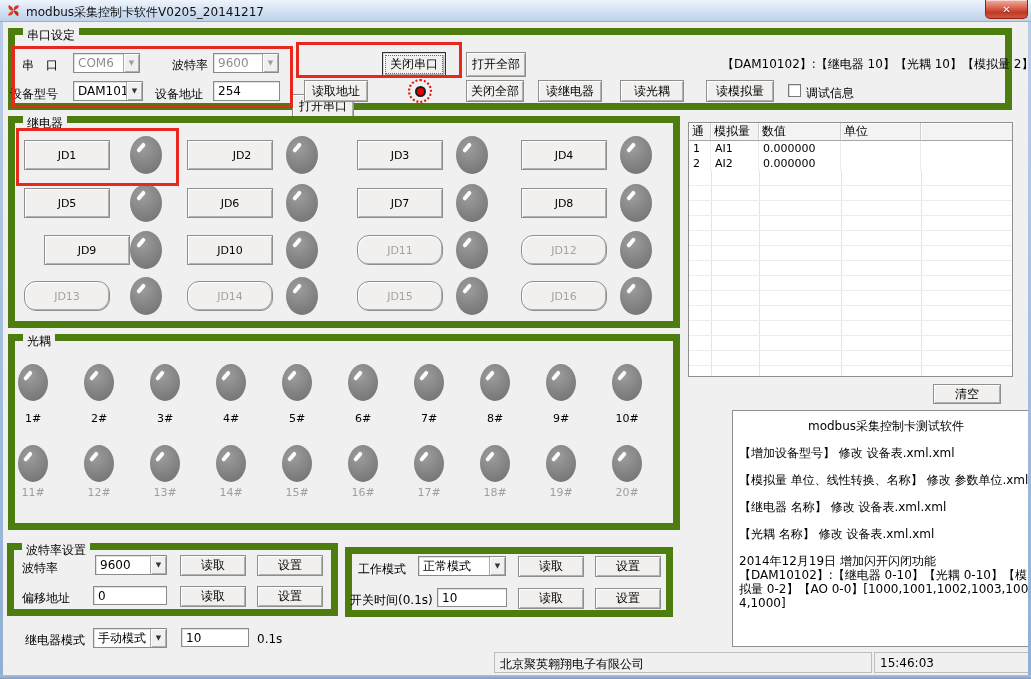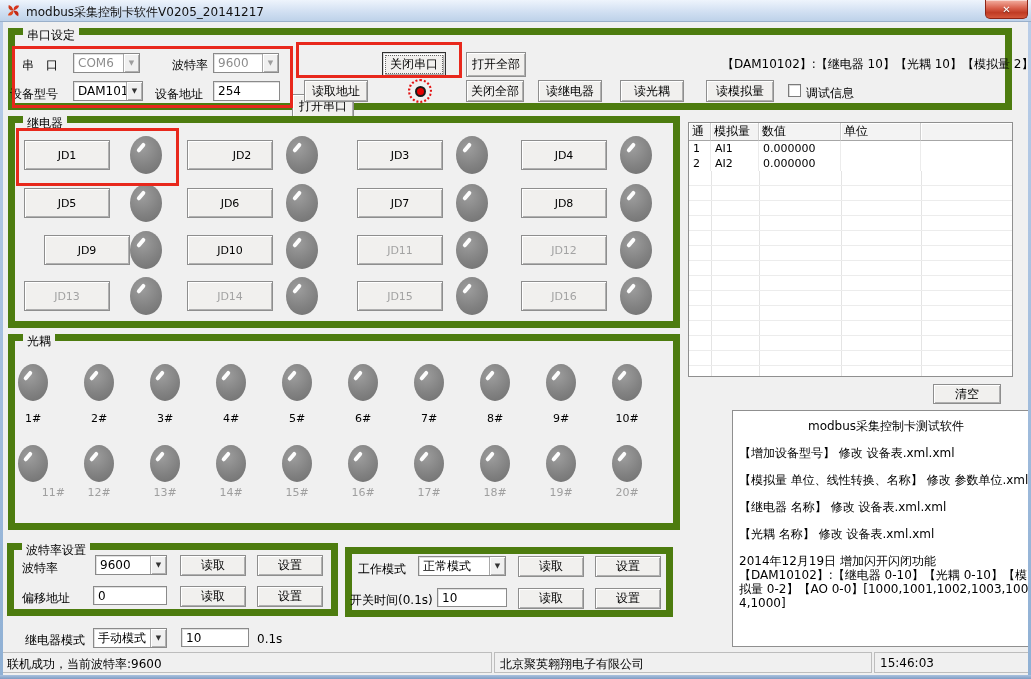--- a/index.html
+++ b/index.html
@@ -30,21 +30,21 @@
 
   .lbl { position:absolute; font-size:12px; white-space:nowrap; }
 
   
   .btn { position:absolute; display:flex; align-items:center; justify-content:center;
     background:#f1f0ee; border:1px solid #8e8e8e; font-size:12px; cursor:pointer;
     box-shadow:inset 1px 1px 0 #ffffff, inset -1px -1px 0 #b0b0b0; }
   .btn.default { border:1px solid #2f2f2f; outline:1px dotted #666; outline-offset:-4px;
     box-shadow:inset 0 0 0 1px #d8d8d8, inset 2px 2px 0 #fff, inset -2px -2px 0 #b0b0b0; }
   .btn.jd { font-size:11px; }
-  .btn.jd.dis { color:#a3a3a3; }
+  .btn.jd.dis { color:#a3a3a3;border-radius:12px; }
 
   
   .combo { position:absolute; background:#fff; border:1px solid #8a8a8a; display:flex; align-items:center;
     font-size:12px; padding-left:4px; box-shadow:inset 1px 1px 0 rgba(0,0,0,.12); cursor:pointer; }
   .combo .cval { flex:1; overflow:hidden; white-space:nowrap; }
   .combo .arrow { width:16px; align-self:stretch; background:#f0f0f0; display:flex; align-items:center; justify-content:center;
     font-size:7px; color:#333; border-left:1px solid #a8a8a8; box-shadow:inset 1px 1px 0 #fff, inset -1px -1px 0 #b0b0b0; }
   .combo.disabled .cval { color:#8d8d8d; }
   .combo.disabled .arrow { color:#9d9d9d; }
 
@@ -234,21 +234,21 @@
   <span class="ball opto" style="left:84px;top:445px;"></span>
   <span class="ball opto" style="left:150px;top:445px;"></span>
   <span class="ball opto" style="left:216px;top:445px;"></span>
   <span class="ball opto" style="left:282px;top:445px;"></span>
   <span class="ball opto" style="left:348px;top:445px;"></span>
   <span class="ball opto" style="left:414px;top:445px;"></span>
   <span class="ball opto" style="left:480px;top:445px;"></span>
   <span class="ball opto" style="left:546px;top:445px;"></span>
   <span class="ball opto" style="left:612px;top:445px;"></span>
 
-  <span class="opto-lab dim" style="left:29px;top:486px;text-align:right;">11#</span>
+  <span class="opto-lab dim" style="left:15px;top:486px;">11#</span>
   <span class="opto-lab dim" style="left:81px;top:486px;">12#</span>
   <span class="opto-lab dim" style="left:147px;top:486px;">13#</span>
   <span class="opto-lab dim" style="left:213px;top:486px;">14#</span>
   <span class="opto-lab dim" style="left:279px;top:486px;">15#</span>
   <span class="opto-lab dim" style="left:345px;top:486px;">16#</span>
   <span class="opto-lab dim" style="left:411px;top:486px;">17#</span>
   <span class="opto-lab dim" style="left:477px;top:486px;">18#</span>
   <span class="opto-lab dim" style="left:543px;top:486px;">19#</span>
   <span class="opto-lab dim" style="left:609px;top:486px;">20#</span>
 
@@ -325,21 +325,20 @@
 
   <span class="lbl" style="left:25px;top:632px;">继电器模式</span>
   <div class="combo" style="left:93px;top:628px;width:74px;height:20px;">
     <span class="cval">手动模式</span>
     <span class="arrow">▼</span>
   </div>
   <input class="tin" style="left: 181px; top: 628px; width: 68px; height: 19px;" value="10">
   <span class="lbl" style="left:257px;top:632px;">0.1s</span>
 
   <div class="statusbar">
-    <div class="sb-panel" style="left:1px;width:491px;">联机成功，当前波特率:9600</div>
     <div class="sb-panel" style="left:494px;width:378px;">北京聚英翱翔电子有限公司</div>
     <div class="sb-panel" style="left:874px;width:155px;">15:46:03</div>
   </div>
 
   <div class="redbox" style="left:12px;top:46px;width:281px;height:62px;"></div>
   <div class="redbox" style="left:296px;top:42px;width:166px;height:36px;"></div>
   <div class="redbox" style="left:16px;top:128px;width:163px;height:58px;"></div>
 
   <div class="edge l"></div>
   <div class="edge r"></div>

